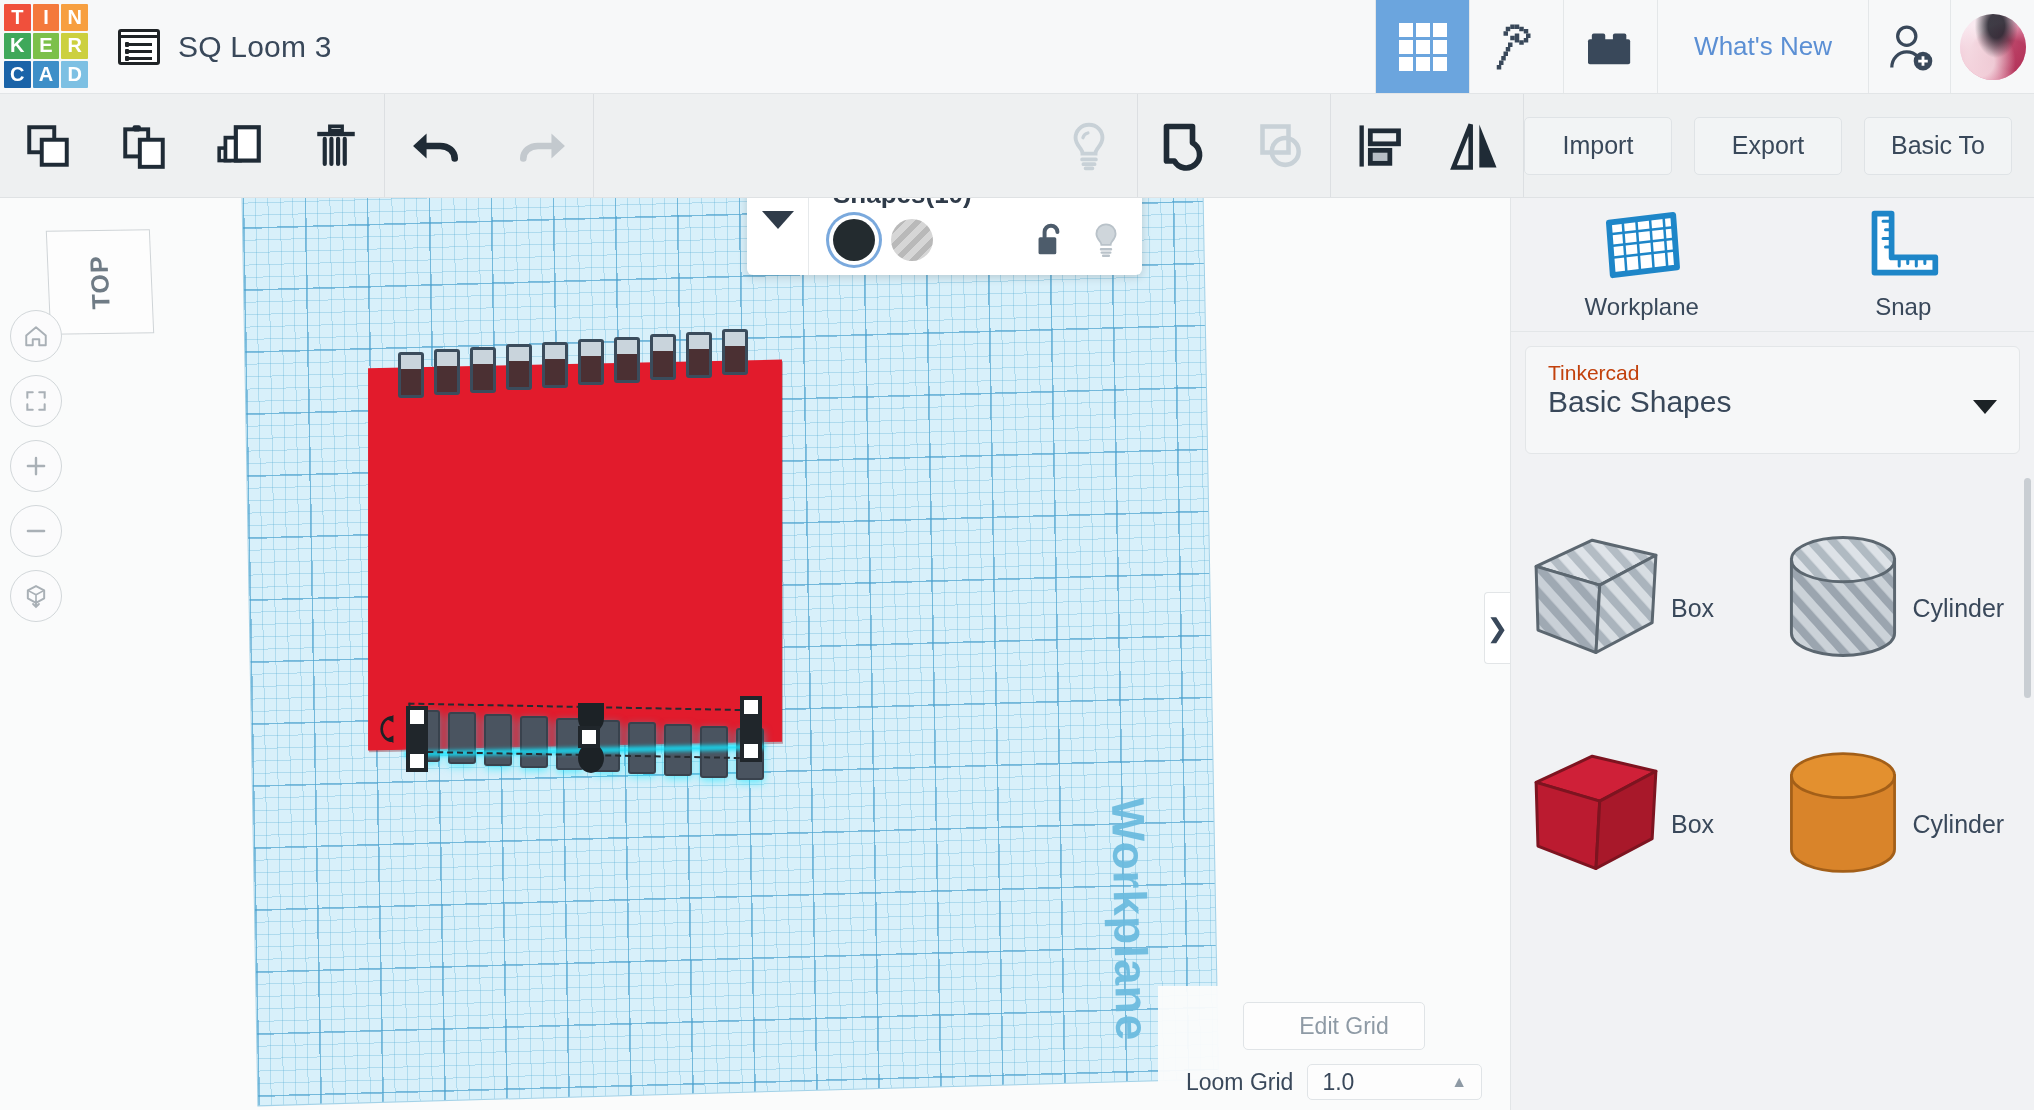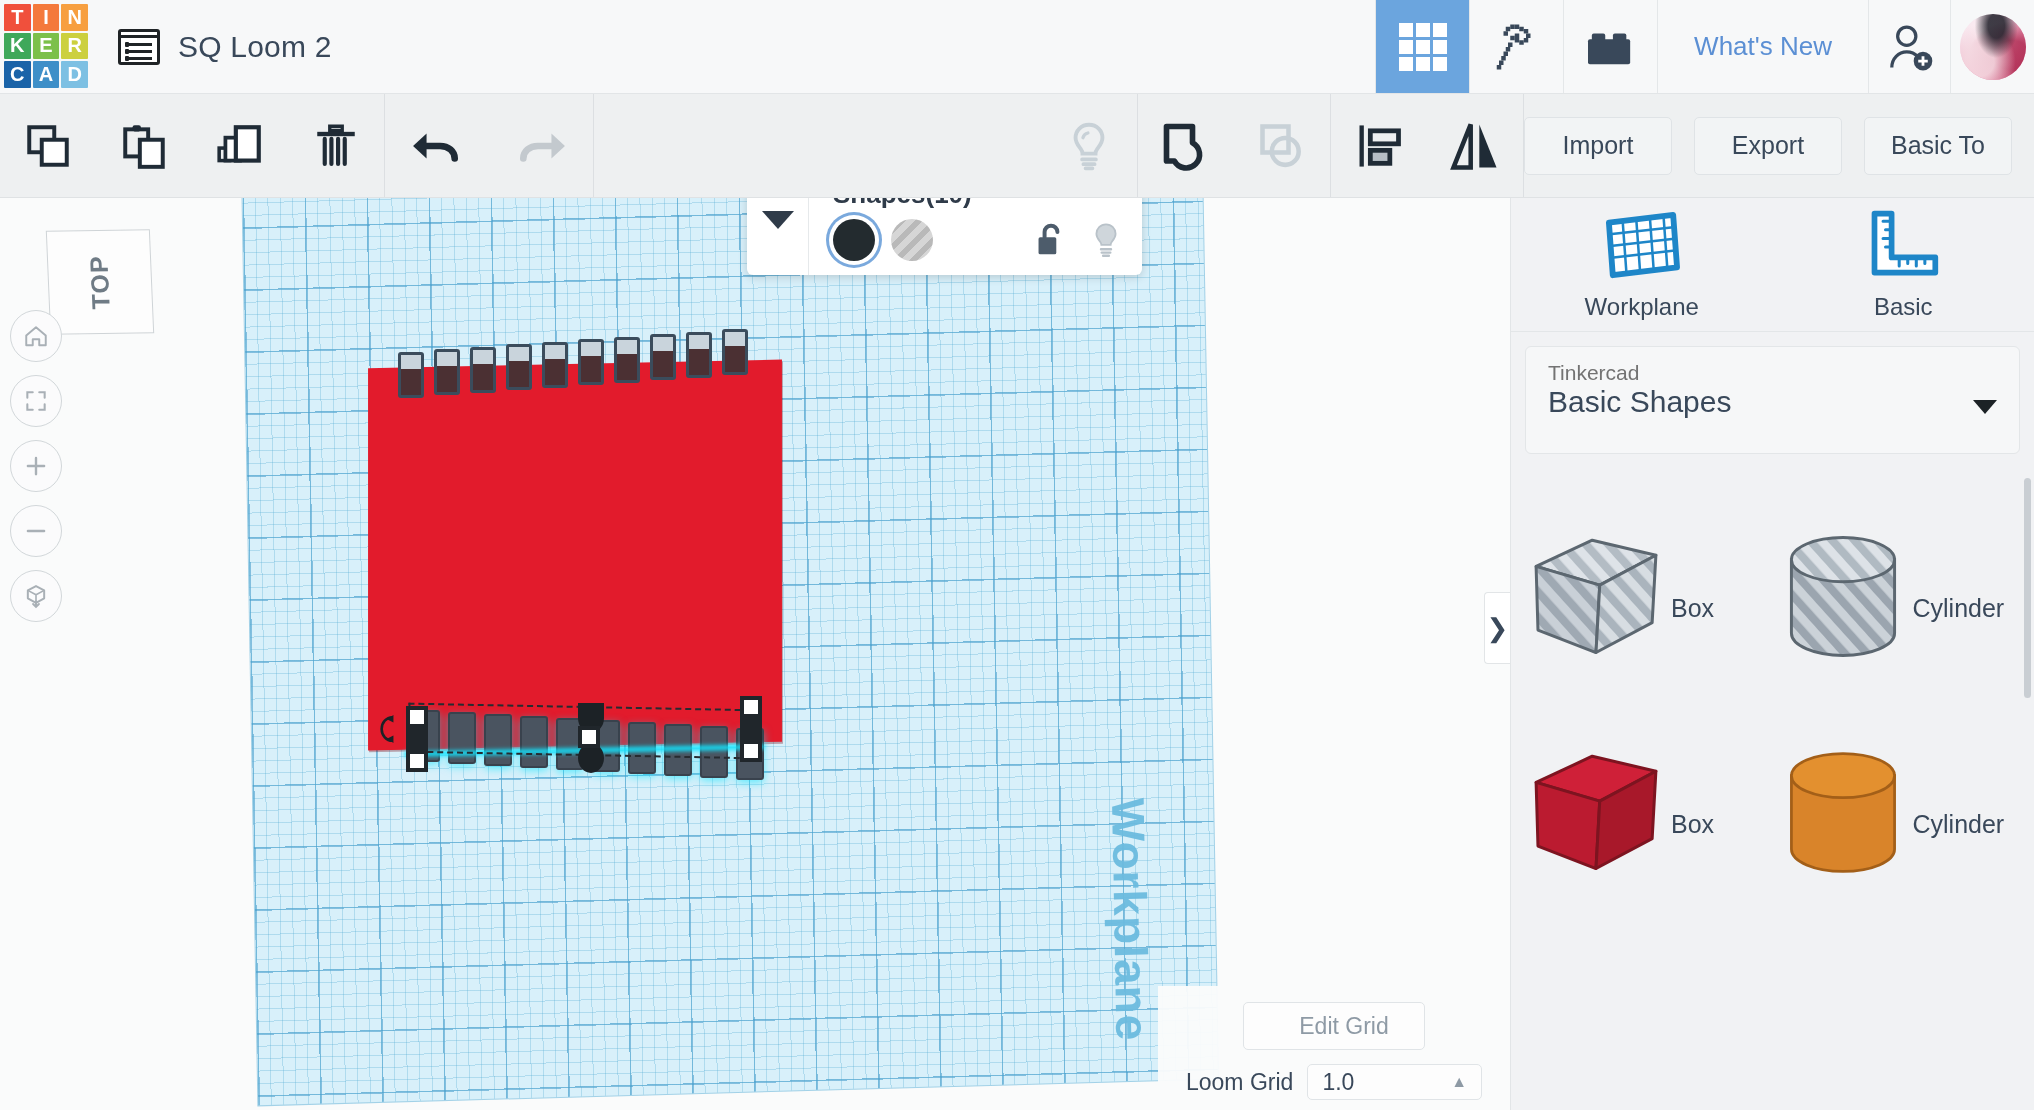--- a/index.html
+++ b/index.html
@@ -328,21 +328,21 @@
   .rp-dropdown {
     margin: 14px 14px 0;
     height: 108px;
     background: #f6f7f8;
     border: 1px solid #e3e6e8;
     border-radius: 6px;
     padding: 14px 22px;
     position: relative;
     cursor: pointer;
   }
-  .rp-dd-small { font-size: 21px; color: #737373; }
+  .rp-dd-small { font-size: 21px; color: #c2410c; }
   .rp-dd-main { font-size: 30px; color: #39485a; }
   .rp-dd-caret {
     position: absolute; right: 22px; top: 50%;
     width: 0; height: 0;
     border-left: 12px solid transparent;
     border-right: 12px solid transparent;
     border-top: 14px solid #1c2226;
   }
   .rp-grid {
     position: absolute; top: 268px; left: 0; right: 0; bottom: 0;
@@ -385,21 +385,21 @@
   <div class="hamburger-wrap">
     <div class="doc-icon">
       <div class="doc-lines">
         <i></i>
           <i></i>
           <i></i>
       </div>
     </div>
   </div>
 
-  <div class="proj-title">SQ Loom 2</div>
+  <div class="proj-title">SQ Loom 3</div>
 
   <div class="topbar-spacer"></div>
 
   <div class="top-right">
     <div class="top-btn active">
       <div class="grid9">
         <span></span>
           <span></span>
           <span></span>
         <span></span>
@@ -707,21 +707,21 @@
       <div class="rp-tool-label">Workplane</div>
     </div>
     <div class="rp-tool">
       <svg width="76" height="74" viewBox="0 0 40 38">
         <path d="M5 2 H14 V25 H37 V33 H5 Z" fill="#fff" stroke="#1e86c8" stroke-width="3" stroke-linejoin="round"></path>
         <g stroke="#1e86c8" stroke-width="1.6" stroke-linecap="round">
           <path d="M14 6 H9.5 M14 10.5 H10.8 M14 15 H9.5 M14 19.5 H10.8"></path>
           <path d="M18 25 V29.5 M22.5 25 V28.2 M27 25 V29.5 M31.5 25 V28.2"></path>
         </g>
       </svg>
-      <div class="rp-tool-label">Basic</div>
+      <div class="rp-tool-label">Snap</div>
     </div>
   </div>
 
   <div class="rp-dropdown">
     <div class="rp-dd-small">Tinkercad</div>
     <div class="rp-dd-main">Basic Shapes</div>
     <div class="rp-dd-caret"></div>
   </div>
 
   <div class="rp-grid">

